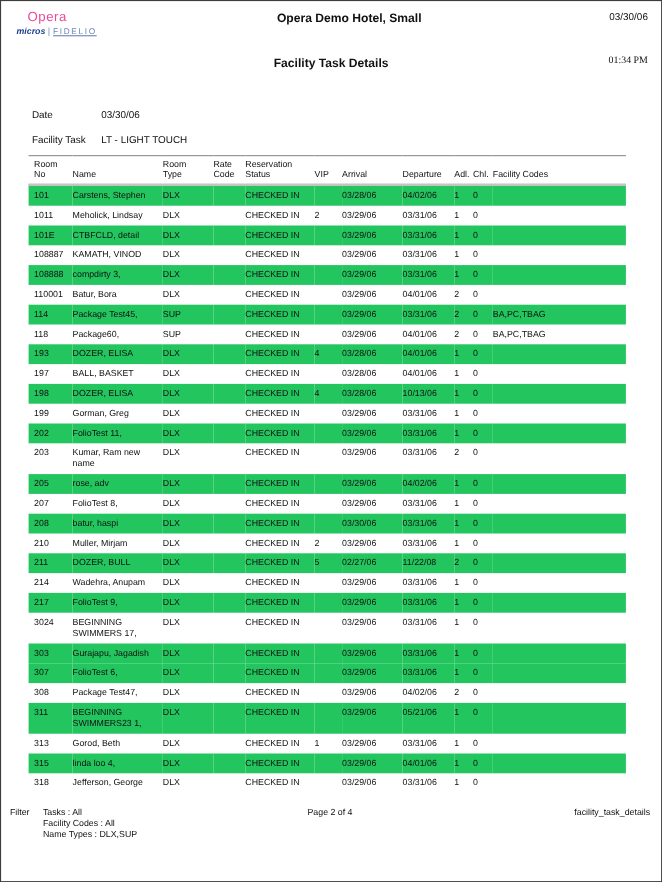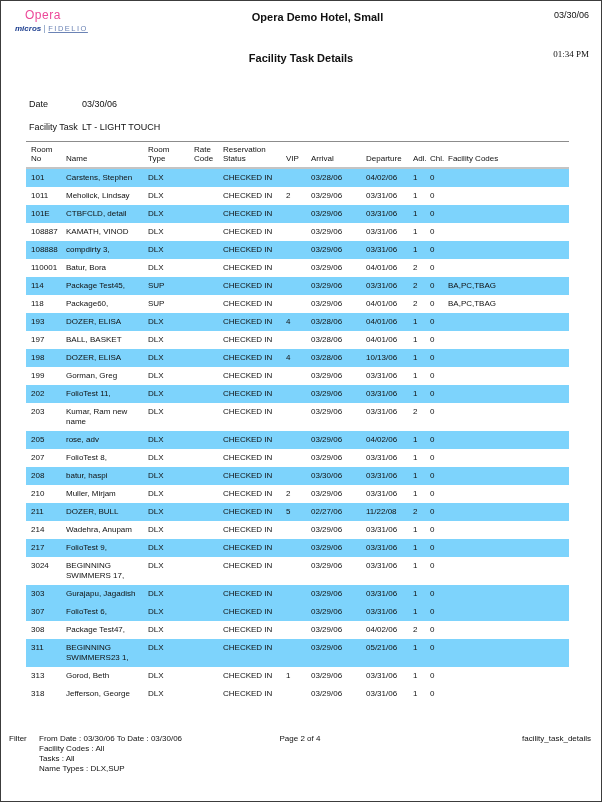--- a/index.html
+++ b/index.html
@@ -18,31 +18,31 @@
   .logo-micros { color:#1d3e8f; font-weight:bold; font-style:italic; }
   .logo-sep { display:inline-block; width:1px; height:8px; background:#9db1cf; margin:0 3px; vertical-align:middle; }
   .logo-fidelio { color:#6b83b5; letter-spacing:1.5px; font-size:7.5px;text-decoration:underline; }
   .hotel-name { position:absolute; top:10px; left:0; right:0; text-align:center; font-size:11px; font-weight:bold;padding-left:33px; }
   .header-date { position:absolute; top:9px; right:12px; font-size:9px; }
   .report-title { position:absolute; top:51px; left:0; right:0; text-align:center; font-size:11px; font-weight:bold; }
   .header-time { position:absolute; top:48px; right:12px; font-size:9px;font-family:Liberation Serif, serif; }
   
   .params { position:absolute; top:98px; left:28px; font-size:9px; }
   .param-row { margin-bottom:13px; }
-  .param-label { display:inline-block; width:53px; }
+  .param-label { display:inline-block; width:63px; }
   .param-value { display:inline-block; }
   
   table { position:absolute; top:140px; left:25px; width:543px; table-layout:fixed; border-collapse:collapse; }
   thead th {
     font-size:8px; font-weight:normal; text-align:left; vertical-align:bottom;
     white-space:pre-line; line-height:9px; padding:3px 2px 4px 0;
     border-top:1px solid #8c8c8c; border-bottom:2px solid #c4c4c4;
   }
   tbody td { font-size:8px; line-height:10px; padding:4px 2px 4px 0; vertical-align:top; word-wrap:break-word; }
-  tbody tr.stripe { background:#7dd3fc; }
+  tbody tr.stripe { background:#22c55e; }
   th:first-child, td:first-child { padding-left:5px; }
   .col-room_no{width:40px} .col-name{width:82px} .col-room_type{width:46px}
   .col-rate_code{width:29px} .col-status{width:63px} .col-vip{width:25px}
   .col-arrival{width:55px} .col-departure{width:47px} .col-adl{width:17px}
   .col-chl{width:18px} .col-codes{width:121px}
   
   .footer { position:absolute; top:733px; left:8px; right:10px; font-size:8px; line-height:10px; }
   .filter-label { position:absolute; left:0; top:0; }
   .filter-lines { position:absolute; left:30px; top:0; width:250px; }
   .page-info { position:absolute; left:0; right:0; top:0; text-align:center; }
@@ -449,39 +449,51 @@
         <td>DLX</td>
         <td></td>
         <td>CHECKED IN</td>
         <td>1</td>
         <td>03/29/06</td>
         <td>03/31/06</td>
         <td>1</td>
         <td>0</td>
         <td></td>
       </tr>
+      <tr class="stripe">
+        <td>315</td>
+        <td>linda loo 4,</td>
+        <td>DLX</td>
+        <td></td>
+        <td>CHECKED IN</td>
+        <td></td>
+        <td>03/29/06</td>
+        <td>04/01/06</td>
+        <td>1</td>
+        <td>0</td>
+        <td></td>
+      </tr>
       <tr>
         <td>318</td>
         <td>Jefferson, George</td>
         <td>DLX</td>
         <td></td>
         <td>CHECKED IN</td>
         <td></td>
         <td>03/29/06</td>
         <td>03/31/06</td>
         <td>1</td>
         <td>0</td>
         <td></td>
       </tr>
     </tbody>
 </table>
 
 <div class="footer">
   <div class="filter-label">Filter</div>
   <div class="filter-lines">
-      <div>From Date : 03/30/06   To Date : 03/30/06</div>
+      <div>Tasks : All</div>
       <div>Facility Codes : All</div>
-      <div>Tasks : All</div>
       <div>Name Types : DLX,SUP</div>
     </div>
   <div class="page-info">Page 2 of 4</div>
   <div class="report-file">facility_task_details</div>
 </div>
 
 </body></html>

